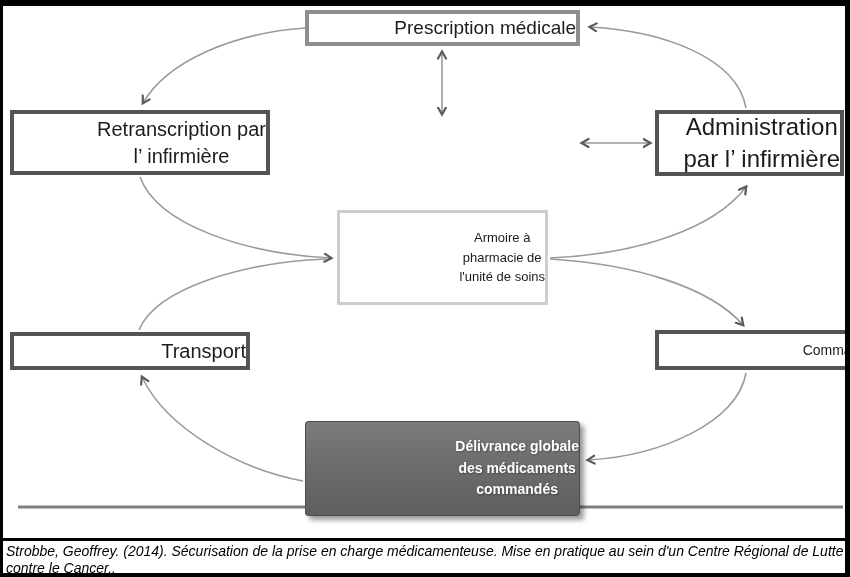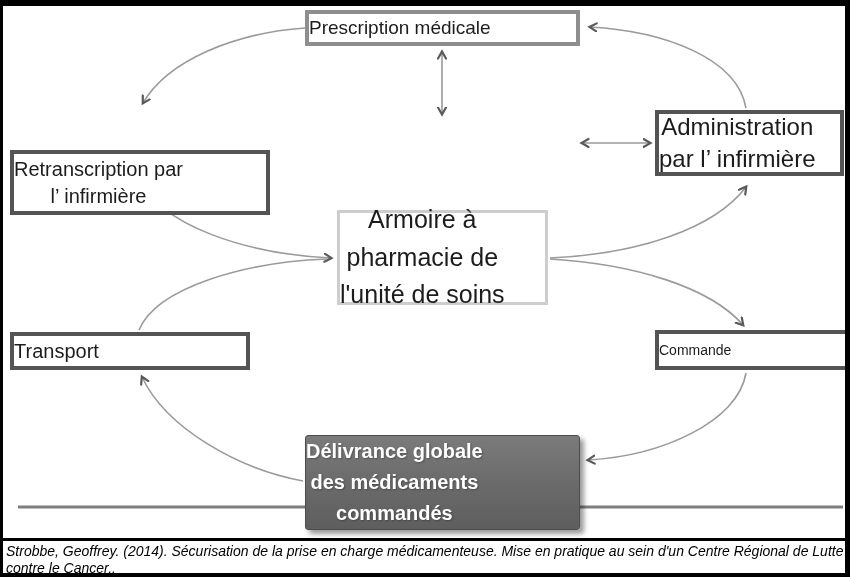--- a/index.html
+++ b/index.html
@@ -13,47 +13,47 @@
   #bar-left{left:0;top:0;width:3px;height:577px;}
   #bar-right{left:845px;top:0;width:5px;height:577px;}
   #bar-sep{left:0;top:538px;width:850px;height:3px;}
   #bar-bottom{left:0;top:573px;width:850px;height:4px;}
 
   
   #arrows{position:absolute;left:0;top:0;z-index:1;}
 
   
   .node{
-    position:absolute;z-index:2;display:flex;align-items:center;justify-content:flex-start;
+    position:absolute;z-index:2;display:flex;align-items:center;justify-content:flex-end;
     text-align:center;box-sizing:border-box;background:#fff;color:#1c1c1c;
   }
   .node .lbl{white-space:pre-line;}
   #n-prescription{left:305px;top:10px;width:275px;height:36px;
     border:4px solid #8e8e8e;font-size:19px;}
   #n-retranscription{left:10px;top:110px;width:260px;height:65px;
-    border:4px solid #545454;font-size:20px;line-height:1.35;margin-top:40px;}
+    border:4px solid #545454;font-size:20px;line-height:1.35;}
   #n-administration{left:655px;top:110px;width:189px;height:66px;
     border:4px solid #545454;font-size:24px;line-height:1.35;}
   #n-armoire{left:337px;top:210px;width:211px;height:95px;
-    border:3px solid #cdcdcd;font-size:25px;line-height:1.5;}
+    border:3px solid #cdcdcd;font-size:13px;line-height:1.5;}
   #n-transport{left:10px;top:332px;width:240px;height:38px;
     border:4px solid #545454;font-size:20px;}
   #n-commande{left:655px;top:330px;width:224px;height:40px;
     border:4px solid #545454;font-size:14px;}
   #n-patient{left:308px;top:119px;width:268px;height:48px;
     background:linear-gradient(180deg,#b2b2b2 0%,#969696 12%,#8a8a8a 55%,#747474 100%);
     border:1px solid #6e6e6e;border-radius:3px;
     box-shadow:1px 2px 3px rgba(0,0,0,0.35);
     color:#fff;font-size:33px;font-weight:bold;letter-spacing:1px;
     text-shadow:1px 1px 2px rgba(0,0,0,0.35);}
-  #n-delivrance{left:305px;top:435px;width:275px;height:95px;
+  #n-delivrance{left:305px;top:421px;width:275px;height:95px;
     background:linear-gradient(180deg,#7b7b7b 0%,#6b6b6b 50%,#5e5e5e 100%);
     border:1px solid #4d4d4d;border-radius:3px;
     box-shadow:4px 4px 5px rgba(0,0,0,0.4);
-    color:#fff;font-size:20px;font-weight:bold;line-height:1.55;
+    color:#fff;font-size:14px;font-weight:bold;line-height:1.55;
     text-shadow:1px 1px 2px rgba(0,0,0,0.3);}
 
   
   #citation{
     position:absolute;left:6px;top:543px;width:838px;z-index:7;
     font-style:italic;font-size:14px;line-height:1.22;color:#000;
     white-space:pre-line;
   }
 </style>
 </head>

